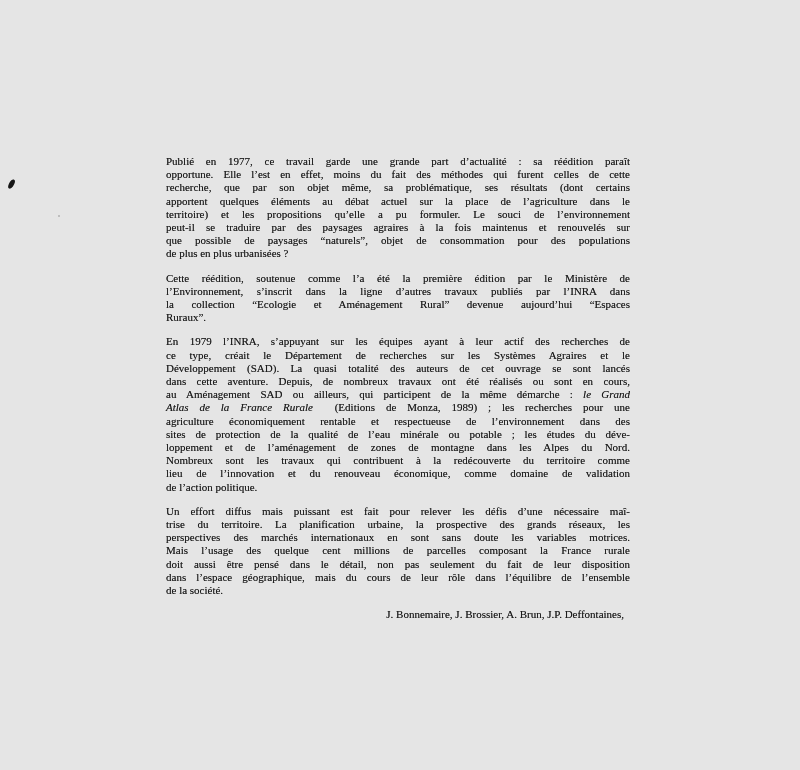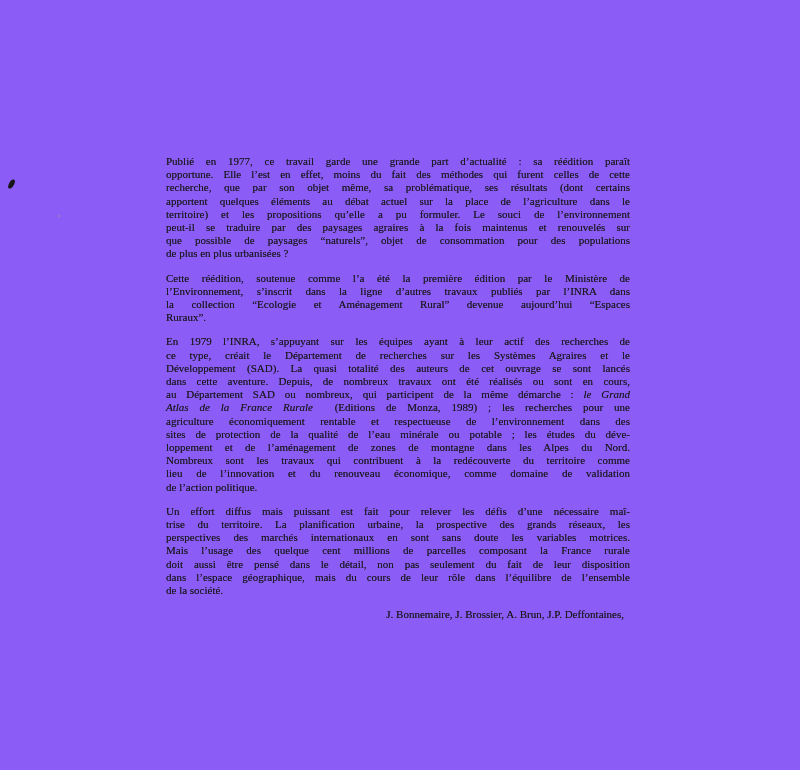--- a/index.html
+++ b/index.html
@@ -64,21 +64,21 @@
     width: 2px;
     height: 2px;
     background: #9a9a9a;
     border-radius: 50%;
     opacity: 0.7;
   }
 </style>
 </head>
 <body>
 
-<div class="page" style="background: #8b5cf6;">
+<div class="page" style="background: #e5e5e5;">
   <span class="ink-speck"></span>
   <span class="faint-dot"></span>
   <div class="text-block" style="color: rgb(27, 27, 27);">
       <div class="para">
         <div class="line"><span>Publié en 1977, ce travail garde une grande part d’actualité : sa réédition paraît</span></div>
         <div class="line"><span>opportune. Elle l’est en effet, moins du fait des méthodes qui furent celles de cette</span></div>
         <div class="line"><span>recherche, que par son objet même, sa problématique, ses résultats (dont certains</span></div>
         <div class="line"><span>apportent quelques éléments au débat actuel sur la place de l’agriculture dans le</span></div>
         <div class="line"><span>territoire) et les propositions qu’elle a pu formuler. Le souci de l’environnement</span></div>
         <div class="line"><span>peut-il se traduire par des paysages agraires à la fois maintenus et renouvelés sur</span></div>
@@ -89,21 +89,21 @@
         <div class="line"><span>Cette réédition, soutenue comme l’a été la première édition par le Ministère de</span></div>
         <div class="line"><span>l’Environnement, s’inscrit dans la ligne d’autres travaux publiés par l’INRA dans</span></div>
         <div class="line"><span>la collection “Ecologie et Aménagement Rural” devenue aujourd’hui “Espaces</span></div>
         <div class="line"><span>Ruraux”.</span></div>
       </div>
       <div class="para">
         <div class="line"><span>En 1979 l’INRA, s’appuyant sur les équipes ayant à leur actif des recherches de</span></div>
         <div class="line"><span>ce type, créait le Département de recherches sur les Systèmes Agraires et le</span></div>
         <div class="line"><span>Développement (SAD). La quasi totalité des auteurs de cet ouvrage se sont lancés</span></div>
         <div class="line"><span>dans cette aventure. Depuis, de nombreux travaux ont été réalisés ou sont en cours,</span></div>
-        <div class="line"><span>au Département SAD ou nombreux, qui participent de la même démarche : </span><span class="it">le Grand</span></div>
+        <div class="line"><span>au Aménagement SAD ou ailleurs, qui participent de la même démarche : </span><span class="it">le Grand</span></div>
         <div class="line"><span class="it">Atlas de la France Rurale</span><span>&nbsp; (Editions de Monza, 1989) ; les recherches pour une</span></div>
         <div class="line"><span>agriculture économiquement rentable et respectueuse de l’environnement dans des</span></div>
         <div class="line"><span>sites de protection de la qualité de l’eau minérale ou potable ; les études du déve-</span></div>
         <div class="line"><span>loppement et de l’aménagement de zones de montagne dans les Alpes du Nord.</span></div>
         <div class="line"><span>Nombreux sont les travaux qui contribuent à la redécouverte du territoire comme</span></div>
         <div class="line"><span>lieu de l’innovation et du renouveau économique, comme domaine de validation</span></div>
         <div class="line"><span>de l’action politique.</span></div>
       </div>
       <div class="para">
         <div class="line"><span>Un effort diffus mais puissant est fait pour relever les défis d’une nécessaire maî-</span></div>

